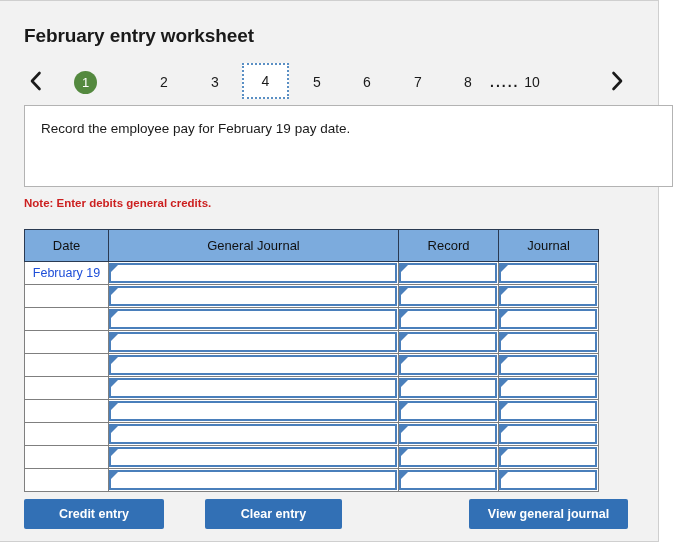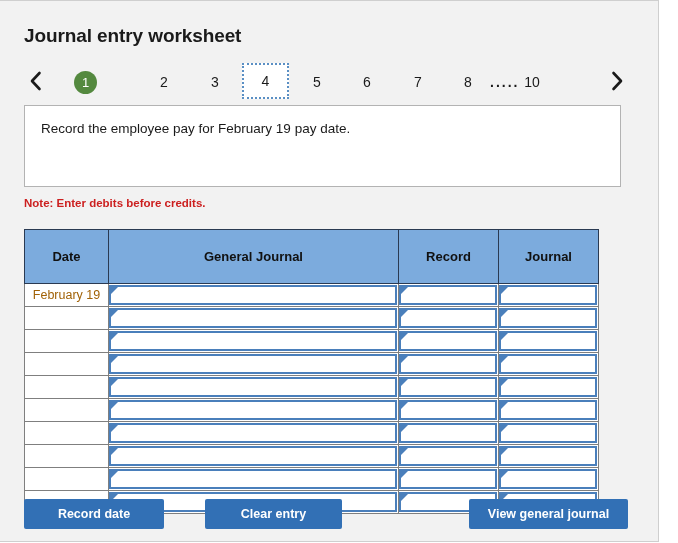--- a/index.html
+++ b/index.html
@@ -101,21 +101,21 @@
     color: #1a1a1a;
     font-weight: bold;
     user-select: none;
   }
 
   
   #desc-box {
     position: absolute;
     left: 24px;
     top: 104px;
-    width: 597px;
+    width: 649px;
     height: 82px;
     background: #ffffff;
     border: 1px solid #b3b3b3;
     box-sizing: border-box;
   }
   #desc-text {
     position: absolute;
     left: 16px;
     top: 15px;
     font-size: 13.5px;
@@ -138,36 +138,36 @@
     left: 24px;
     top: 228px;
     width: 574px;
     border-collapse: collapse;
     table-layout: fixed;
   }
   #journal-table th {
     background: #7cabdd;
     border: 1px solid #2a3a52;
     font-size: 13px;
-    font-weight: bold;
+    font-weight: normal;
     color: #111111;
     height: 21px;
-    padding: 16px;
+    padding: 5px;
     text-align: center;
   }
   #journal-table td {
     padding: 0;
     height: 22px;
     border: 1px solid #7f7f7f;
     background: #ffffff;
     vertical-align: middle;
   }
   td.date-cell {
     font-size: 12.5px;
-    color: #a16207;
+    color: #1d4ed8;
     text-align: center;
     padding: 0 2px;
   }
   td.input-cell {
     border: none;
     padding: 0;
   }
   .cell-input {
     position: relative;
     height: 20px;
@@ -202,21 +202,21 @@
   }
   #btn-record { left: 24px;  top: 498px; width: 140px; }
   #btn-clear  { left: 205px; top: 498px; width: 137px; }
   #btn-view   { left: 469px; top: 498px; width: 159px; }
 </style>
 </head>
 <body>
 
 <div id="panel">
 
-  <div id="page-title">Journal entry worksheet</div>
+  <div id="page-title">February entry worksheet</div>
 
   <div id="pager">
     <div class="pg-arrow" id="pager-prev">
       <svg width="13" height="20" viewBox="0 0 13 20" aria-hidden="true">
         <path d="M10.5 2 L3 10 L10.5 18" fill="none" stroke="#1a1a1a" stroke-width="2.6" stroke-linecap="round" stroke-linejoin="round"></path>
       </svg>
     </div>
 
     <div class="pg-num current" style="left:50px;">1</div>
     <div class="pg-num" style="left:119px;">2</div>
@@ -233,21 +233,21 @@
       <svg width="13" height="20" viewBox="0 0 13 20" aria-hidden="true">
         <path d="M2.5 2 L10 10 L2.5 18" fill="none" stroke="#1a1a1a" stroke-width="2.6" stroke-linecap="round" stroke-linejoin="round"></path>
       </svg>
     </div>
   </div>
 
   <div id="desc-box">
     <div id="desc-text">Record the employee pay for February 19 pay date.</div>
   </div>
 
-  <div id="note">Note: Enter debits before credits.</div>
+  <div id="note">Note: Enter debits general credits.</div>
 
   <table id="journal-table">
     <colgroup>
       <col style="width:84px;">
       <col style="width:290px;">
       <col style="width:100px;">
       <col style="width:100px;">
     </colgroup>
     <thead>
       <tr>
@@ -374,17 +374,17 @@
           <td class="input-cell">
             <div class="cell-input"></div>
           </td>
           <td class="input-cell">
             <div class="cell-input"></div>
           </td>
         </tr>
       </tbody>
   </table>
 
-  <button class="jbtn" id="btn-record">Record date</button>
+  <button class="jbtn" id="btn-record">Credit entry</button>
   <button class="jbtn" id="btn-view">View general journal</button>
   <button class="jbtn" id="btn-clear">Clear entry</button>
 
 </div>
 
 </body></html>

